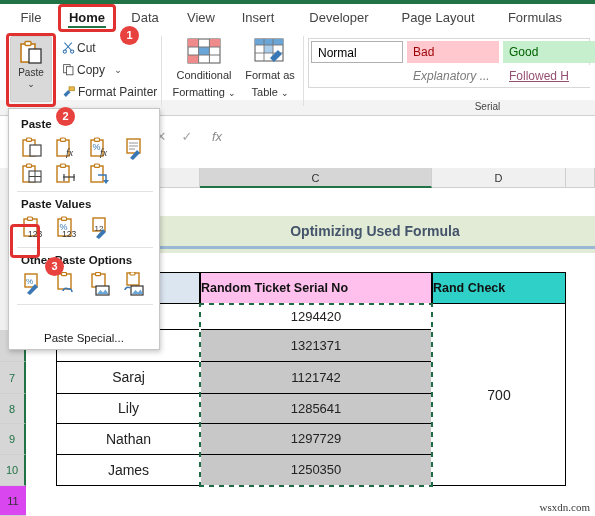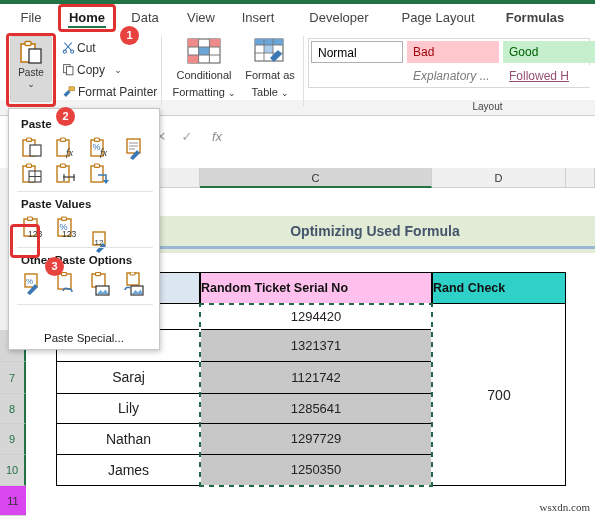--- a/index.html
+++ b/index.html
@@ -144,21 +144,21 @@
   <div class="topstrip"></div>
 
   <div class="tabbar">
     <div class="tab" style="left:10px;width:42px;">File</div>
     <div class="tab active" style="left:60px;width:54px;">Home</div>
     <div class="tab" style="left:124px;width:42px;">Data</div>
     <div class="tab" style="left:180px;width:42px;">View</div>
     <div class="tab" style="left:234px;width:48px;">Insert</div>
     <div class="tab" style="left:305px;width:68px;">Developer</div>
     <div class="tab" style="left:395px;width:86px;">Page Layout</div>
-    <div class="tab" style="left:500px;width:70px;font-weight:bold;">Formulas</div>
+    <div class="tab" style="left:500px;width:70px;">Formulas</div>
   </div>
 
   <div class="ribbon"></div>
   <div class="ribbon-foot"></div>
   <div class="grp-sep" style="left:161px;"></div>
   <div class="grp-sep" style="left:303px;"></div>
 
   <div class="paste-btn">
     <svg width="26" height="26" viewBox="0 0 26 26">
       <rect x="3" y="4" width="14" height="18" fill="#fff" stroke="#c07a16" stroke-width="1.6"></rect>
@@ -229,21 +229,21 @@
   </div>
 
   <div class="gallery">
     <div class="stylecell" style="left:98px;top:2px;width:92px;background:#ffc7ce;color:#9c0006;">Bad</div>
     <div class="stylecell" style="left:2px;top:2px;width:92px;background:#ffffff;color:#000;border:1px solid #b0b0b0;">Normal</div>
     <div class="stylecell" style="left:194px;top:2px;width:92px;background:#c6efce;color:#006100;">Good</div>
 
     <div class="stylecell" style="left:98px;top:26px;width:92px;background:#ffffff;color:#7b7b7b;font-style:italic;">Explanatory ...</div>
     <div class="stylecell" style="left:194px;top:26px;width:92px;background:#ffffff;color:#954f72;text-decoration:underline;">Followed H</div>
   </div>
-  <div class="styles-label">Layout</div>
+  <div class="styles-label">Serial</div>
 
   <div class="fbar">
     <div class="fb-icon" style="left:150px;width:22px;top:10px;">✕</div>
     <div class="fb-icon" style="left:176px;width:22px;top:10px;">✓</div>
     <div class="fb-icon" style="left:205px;width:24px;top:10px;font-style:italic;color:#8c8c8c;">fx</div>
     <div class="fb-box" style="top:126px;left:238px;width:357px;">=RANDBETWEEN(1102344,1374388)</div>
   </div>
 
   <div class="colhead">
     <div class="colcell" style="left:0px;width:26px;background:#f0f0f0;"></div>
@@ -372,21 +372,21 @@
       </svg>
     </div>
     <div class="dd-icon" style="left:46px;top:107px;">
       <svg width="24" height="24" viewBox="0 0 24 24">
         <rect x="3" y="3" width="13" height="17" fill="#fff" stroke="#c07a16" stroke-width="1.4"></rect>
         <rect x="6.5" y="1" width="5" height="3.4" rx="1" fill="#fff" stroke="#c07a16" stroke-width="1.2"></rect>
         <text x="4.5" y="14" font-size="9" fill="#3a78b5">%</text>
         <text x="7" y="21" font-size="8.5" fill="#333" font-family="Liberation Sans, sans-serif">123</text>
       </svg>
     </div>
-    <div class="dd-icon" style="left:80px;top:121px;">
+    <div class="dd-icon" style="left:80px;top:107px;">
       <svg width="24" height="24" viewBox="0 0 24 24">
         <rect x="4" y="2" width="12" height="13" fill="#fff" stroke="#c07a16" stroke-width="1.4"></rect>
         <text x="5.5" y="15" font-size="8" fill="#333" font-family="Liberation Sans, sans-serif">12</text>
         <path d="M7 21 L14 13 L17 16 L10 23 Z" fill="#3a78b5"></path>
       </svg>
     </div>
 
     <div class="dd-div" style="top:138px;"></div>
 
     <div class="dd-head" style="top:145px;">Other Paste Options</div>

